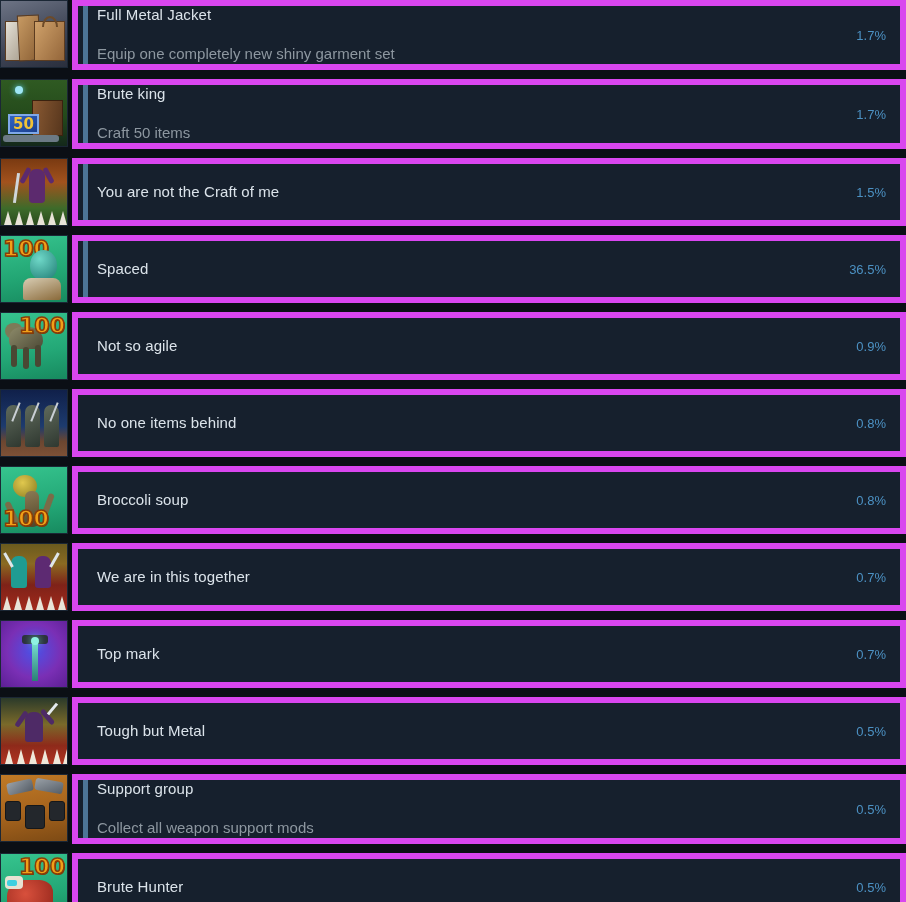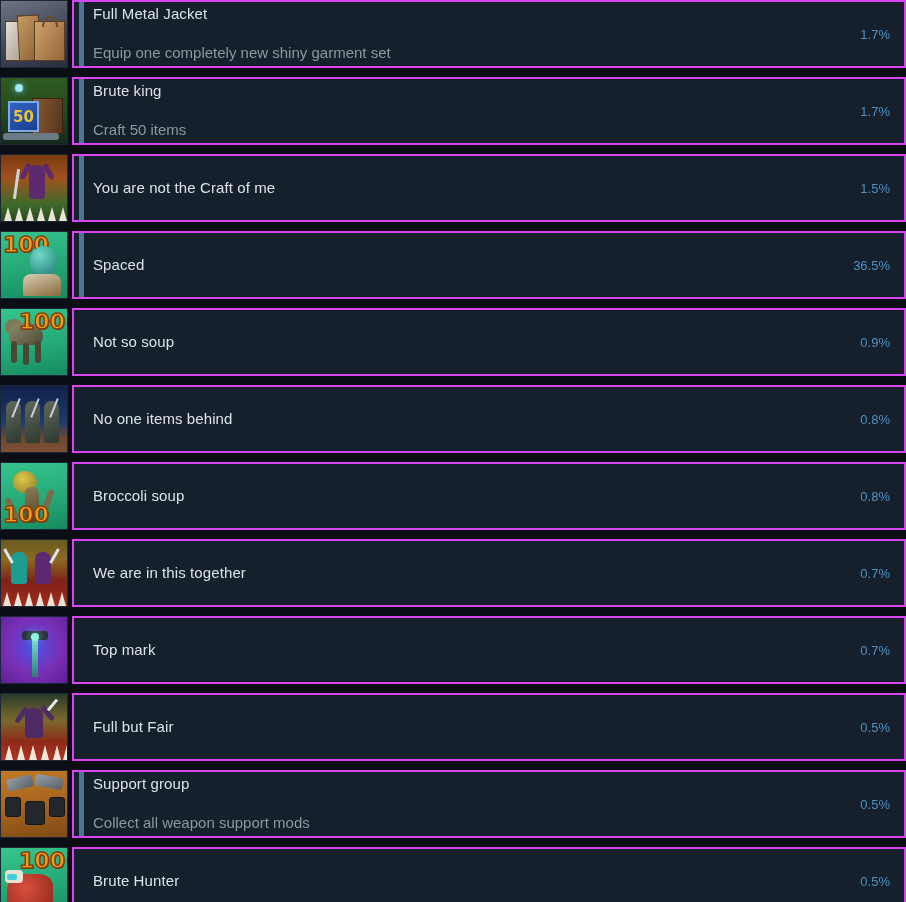--- a/index.html
+++ b/index.html
@@ -38,21 +38,21 @@
   .ach-icon .art {
     position: absolute;
     inset: 0;
   }
 
   
   .ach-card {
     flex: 1;
     margin-left: 4px;
     background: #16202d;
-    border: 2px solid #d946ef;
+    border: 6px solid #d946ef;
     display: flex;
     align-items: stretch;
     position: relative;
     min-height: 68px;
   }
 
   .accent-bar {
     width: 5px;
     min-width: 5px;
     background: #4d7596;
@@ -112,21 +112,21 @@
   }
   .art-bags .h3 { width: 16px; height: 11px; left: 41px; bottom: 40px; }
 
   
   .art-craft { background: linear-gradient(180deg,#2f5a22 0%,#244a1b 55%,#14281b 100%); }
   .art-craft .crate {
     position: absolute; right: 4px; bottom: 10px; width: 31px; height: 36px;
     background: linear-gradient(100deg,#8a5a33,#57361d); border: 1px solid #3a220f;
   }
   .art-craft .box50 {
-    position: absolute; left: 7px; bottom: 12px; width: 31px; height: 31px;
+    position: absolute; left: 7px; bottom: 12px; width: 31px; height: 20px;
     background: linear-gradient(150deg,#2f63c4,#1b3f8e); border: 2px solid #7fa8e8;
     display: flex; align-items: center; justify-content: center;
     color: #f0c237; font-size: 15px; font-weight: bold; font-family: "DejaVu Sans", sans-serif;
   }
   .art-craft .lamp {
     position: absolute; left: 14px; top: 6px; width: 8px; height: 8px;
     border-radius: 50%; background: #9fe7f5; box-shadow: 0 0 6px #5fd6ee;
   }
   .art-craft .belt {
     position: absolute; left: 2px; bottom: 4px; width: 56px; height: 7px;
@@ -364,21 +364,21 @@
           <div class="torso"></div>
           <div class="leg" style="left:10px;top:32px"></div>
           <div class="leg" style="left:22px;top:34px"></div>
           <div class="leg" style="left:34px;top:32px"></div>
           <div class="num100 tr">100</div>
         </div>
       </div>
       <div class="ach-card">
         <div class="accent-bar hidden"></div>
         <div class="ach-text">
-          <div class="ach-title">Not so soup</div>
+          <div class="ach-title">Not so agile</div>
         </div>
         <div class="ach-pct">0.9%</div>
       </div>
     </div>
     <div class="ach-row">
       <div class="ach-icon">
         <div class="art art-soldiers">
           <div class="sol" style="left:5px"></div>
           <div class="sol" style="left:24px"></div>
           <div class="sol" style="left:43px"></div>
@@ -463,21 +463,21 @@
           <div class="spike" style="position:absolute;bottom:0;left:16px;width:0;height:0;border-left:4px solid transparent;border-right:4px solid transparent;border-bottom:15px solid #efe9da"></div>
           <div class="spike" style="position:absolute;bottom:0;left:28px;width:0;height:0;border-left:4px solid transparent;border-right:4px solid transparent;border-bottom:15px solid #efe9da"></div>
           <div class="spike" style="position:absolute;bottom:0;left:40px;width:0;height:0;border-left:4px solid transparent;border-right:4px solid transparent;border-bottom:15px solid #efe9da"></div>
           <div class="spike" style="position:absolute;bottom:0;left:52px;width:0;height:0;border-left:4px solid transparent;border-right:4px solid transparent;border-bottom:15px solid #efe9da"></div>
           <div class="spike" style="position:absolute;bottom:0;left:62px;width:0;height:0;border-left:4px solid transparent;border-right:4px solid transparent;border-bottom:15px solid #efe9da"></div>
         </div>
       </div>
       <div class="ach-card">
         <div class="accent-bar hidden"></div>
         <div class="ach-text">
-          <div class="ach-title">Full but Fair</div>
+          <div class="ach-title">Tough but Metal</div>
         </div>
         <div class="ach-pct">0.5%</div>
       </div>
     </div>
     <div class="ach-row">
       <div class="ach-icon">
         <div class="art art-support">
           <div class="gunblk" style="left:6px;top:6px;width:26px;height:12px;transform:rotate(-12deg)"></div>
           <div class="gunblk" style="left:34px;top:5px;width:28px;height:12px;transform:rotate(10deg)"></div>
           <div class="pouch" style="left:4px;top:26px;width:16px;height:20px"></div>

